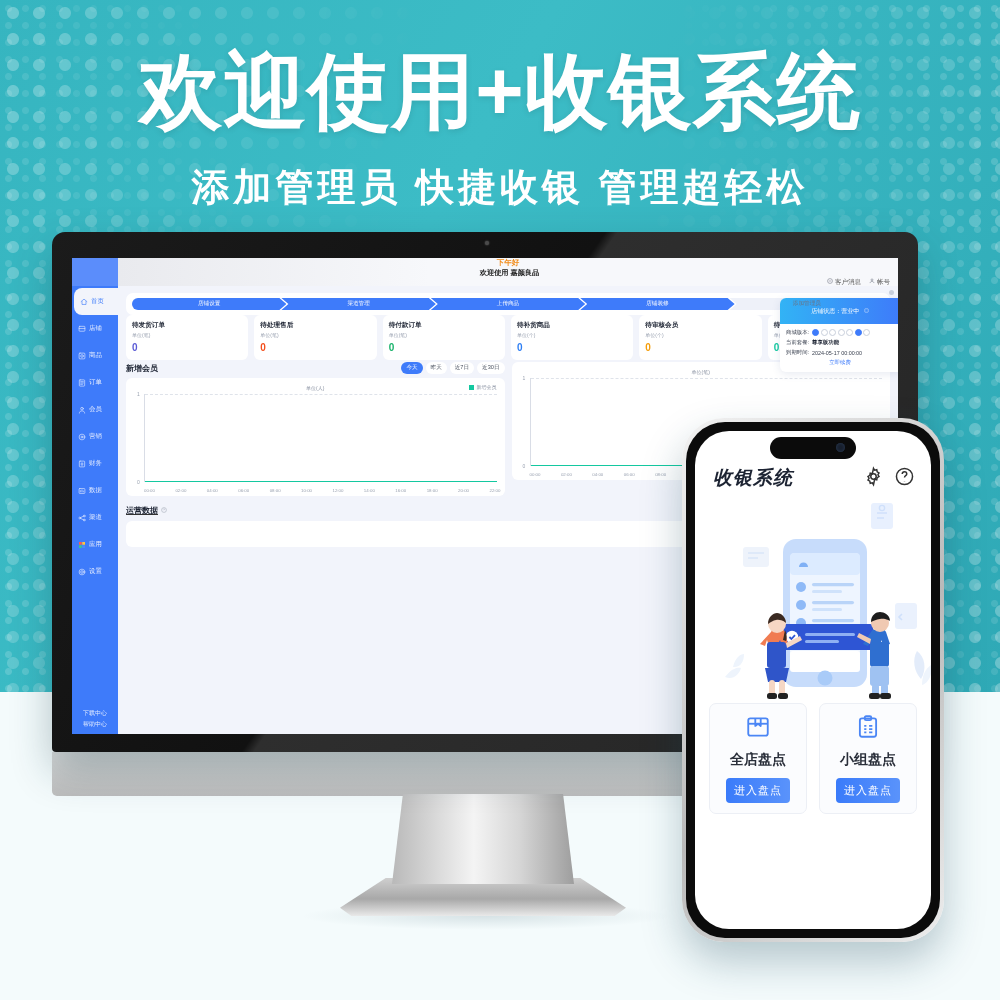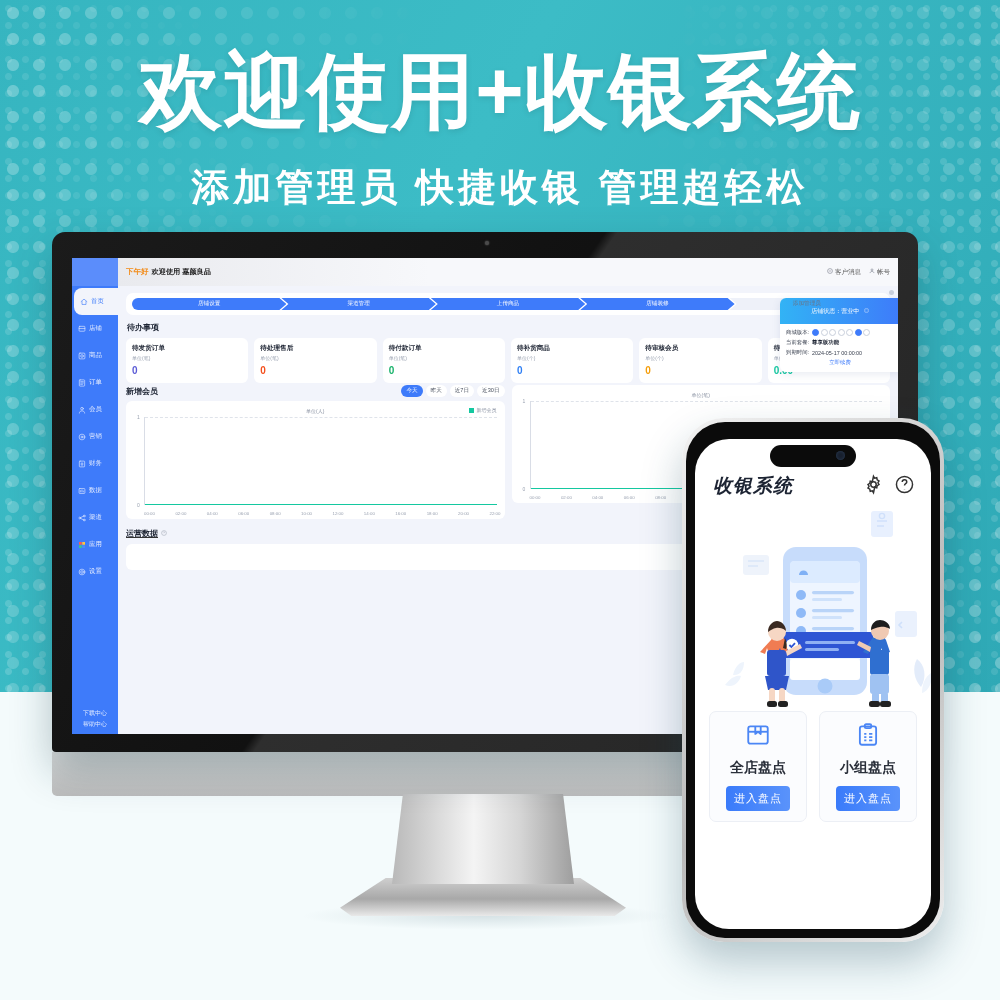--- a/index.html
+++ b/index.html
@@ -86,21 +86,21 @@
   .side-menu{ padding-top:2px; }
   .side-item{ height:27px; display:flex; align-items:center; gap:3px; padding-left:6px;
               color:#e6edff; font-size:6.4px; }
   .side-item.active{ background:#f2f4fb; color:#3e7bfa; border-radius:8px 0 0 8px; margin-left:2px;}
   .side-ico{ width:8px;height:8px; flex:none; display:block; }
   .side-bottom{ position:absolute; left:0; bottom:4px; width:100%; text-align:center;
                 color:#dce7ff; font-size:6px; line-height:11px; }
 
   .content{ flex:1; display:flex; flex-direction:column; min-width:0; }
   .topbar{ height:28px; background:linear-gradient(to right,#e9eaee,#f7f8fb 40%);
-           display:flex; align-items:center; padding:0 8px; }
+           display:flex; align-items:center; padding:0 8px;flex-direction:column; }
   .greet-strong{ color:#f28b18; font-weight:bold; font-size:7.5px; }
   .greet{ font-size:7.2px; color:#222; margin-left:3px; font-weight:bold;}
   .top-right{ margin-left:auto; display:flex; align-items:center; gap:8px; color:#555; font-size:6.5px;}
   .top-right span.ic{ display:inline-flex; margin-right:2px; }
 
   .body{ flex:1; padding:7px 8px 0 8px; overflow:hidden; position:relative; }
 
   
   .steps-card{ background:#fff; border-radius:7px; padding:5px 6px; display:flex; align-items:center; }
   .step{ flex:1; height:12px; position:relative; display:flex; align-items:center; justify-content:center;
@@ -165,21 +165,21 @@
   .renew{ text-align:center; color:#3e7bfa; font-size:5.4px; margin-top:3px;}
   .dot-handle{ position:absolute; right:4px; top:4px; width:5px;height:5px;border-radius:50%;
                background:#c8cfdc; }
 
   
   #phone{ position:absolute; left:682px; top:418px; width:262px; height:524px; }
   .ph-frame{ position:absolute; inset:0; border-radius:42px;
              background:linear-gradient(135deg,#f2f2f2,#d6d6d6 30%,#b9b9b9 55%,#ededed 100%);
              box-shadow:0 20px 40px rgba(20,70,85,.28); padding:4px; }
   .ph-black{ position:absolute; inset:4px; border-radius:39px; background:#0b0b0b; padding:5px; }
-  .ph-screen{ position:absolute; inset:9px; border-radius:34px; background:#fff; overflow:hidden;margin-top:8px; }
+  .ph-screen{ position:absolute; inset:9px; border-radius:34px; background:#fff; overflow:hidden; }
   .notch{ position:absolute; left:50%; transform:translateX(-50%); top:6px; width:86px; height:22px;
           border-radius:13px; background:#0b0b0b; z-index:5; }
   .notch .cam{ position:absolute; right:11px; top:6px; width:9px;height:9px;border-radius:50%;
                background:#18202e; box-shadow:inset 0 0 3px #2d3d57; }
   .ph-head{ display:flex; align-items:center; padding:34px 16px 0 18px; }
   .ph-title{ font-size:19px; font-weight:bold; font-style:italic; color:#1d2433; letter-spacing:1px;}
   .ph-icons{ margin-left:auto; display:flex; gap:10px; align-items:center; }
   .ph-illus{ height:212px; position:relative; }
   .ph-cards{ display:flex; gap:12px; padding:0 14px; }
   .ph-card{ flex:1; background:#fbfcfe; border:1px solid #eceff5; border-radius:7px;
@@ -344,21 +344,20 @@
               <div class="step done">
                 <span class="shape"></span>
                 <span class="lbl">店铺装修</span>
               </div>
               <div class="step todo">
                 <span class="shape"></span>
                 <span class="lbl">添加管理员</span>
               </div>
             </div>
 
-          <div class="sec-title">待办事项</div>
           <div class="todo-row" id="todo-row">
               <div class="todo-card">
                 <div class="t">待发货订单</div>
                 <div class="u">单位(笔)</div>
                 <div class="v" style="color:#5b5bd6">0</div>
               </div>
               <div class="todo-card">
                 <div class="t">待处理售后</div>
                 <div class="u">单位(笔)</div>
                 <div class="v" style="color:#f4501e">0</div>

